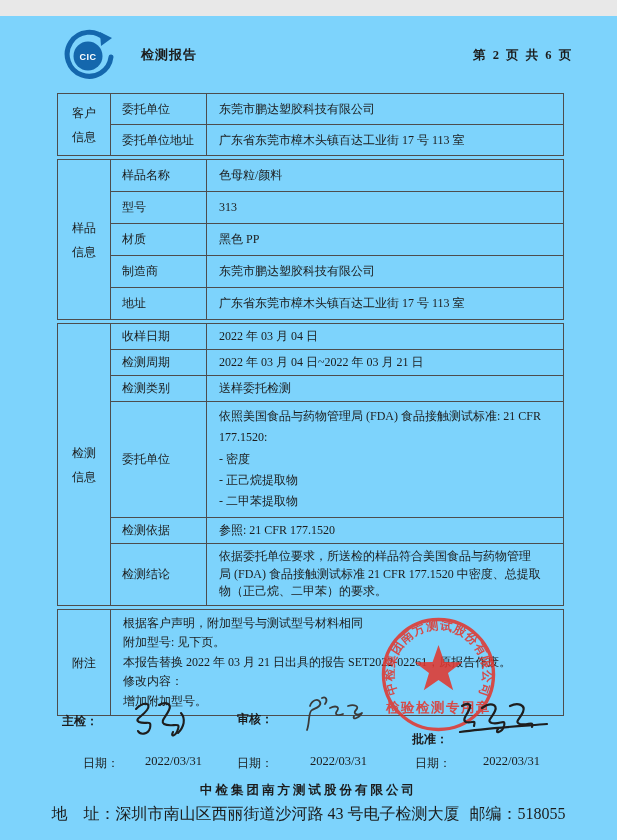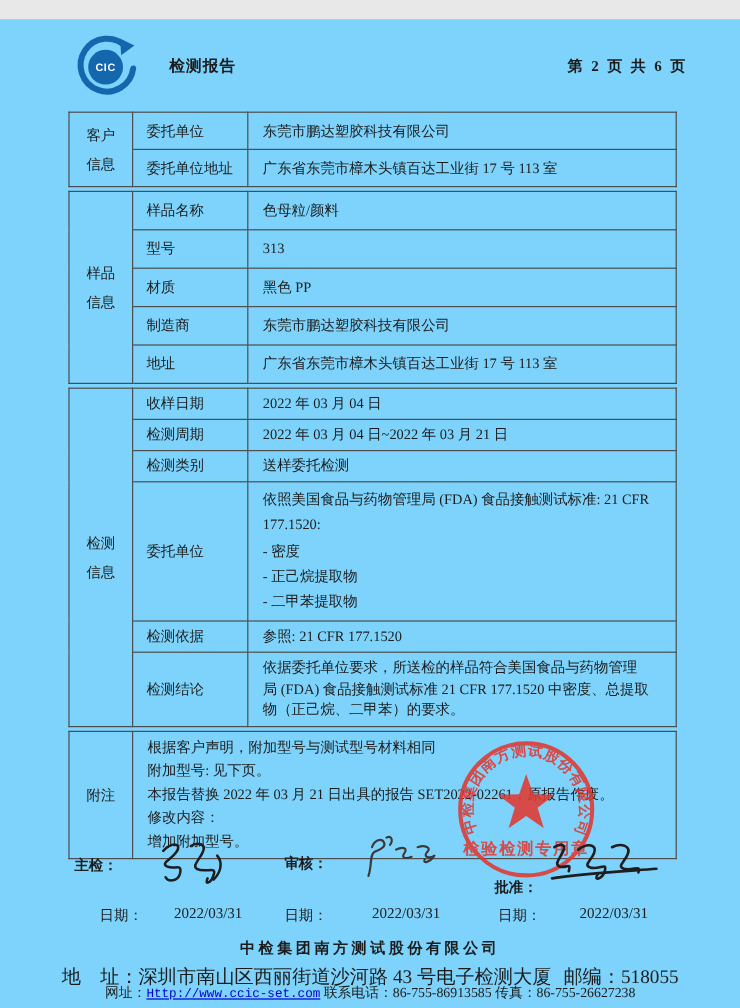--- a/index.html
+++ b/index.html
@@ -193,19 +193,14 @@
       </text>
       <polygon fill="#e2372f" points="72.5,43 78.4,59.9 96.3,60.3 82.0,71.1 87.2,88.2 72.5,78 57.8,88.2 63.0,71.1 48.7,60.3 66.6,59.9"></polygon>
       <text x="72.5" y="110" text-anchor="middle" fill="#e2372f" font-size="13.5" font-weight="bold" letter-spacing="1.5" font-family="Liberation Serif, serif">检验检测专用章</text>
     </svg>
   </div>
 
   <div class="ft-company">中检集团南方测试股份有限公司</div>
   <div class="ft-line1">
     <span>地　址：</span><span>深圳市南山区西丽街道沙河路 43 号电子检测大厦</span><span class="gap"></span><span>邮编：</span><span>518055</span>
   </div>
-  <div class="ft-line2">
-    <span>网址：</span><a class="ft-url" href="#">Http://www.ccic-set.com</a>
-    <span>联系电话：</span><span>86-755-86913585</span>
-    <span>传真：</span><span>86-755-26627238</span>
-  </div>
 
 </div>
 
 </body></html>

